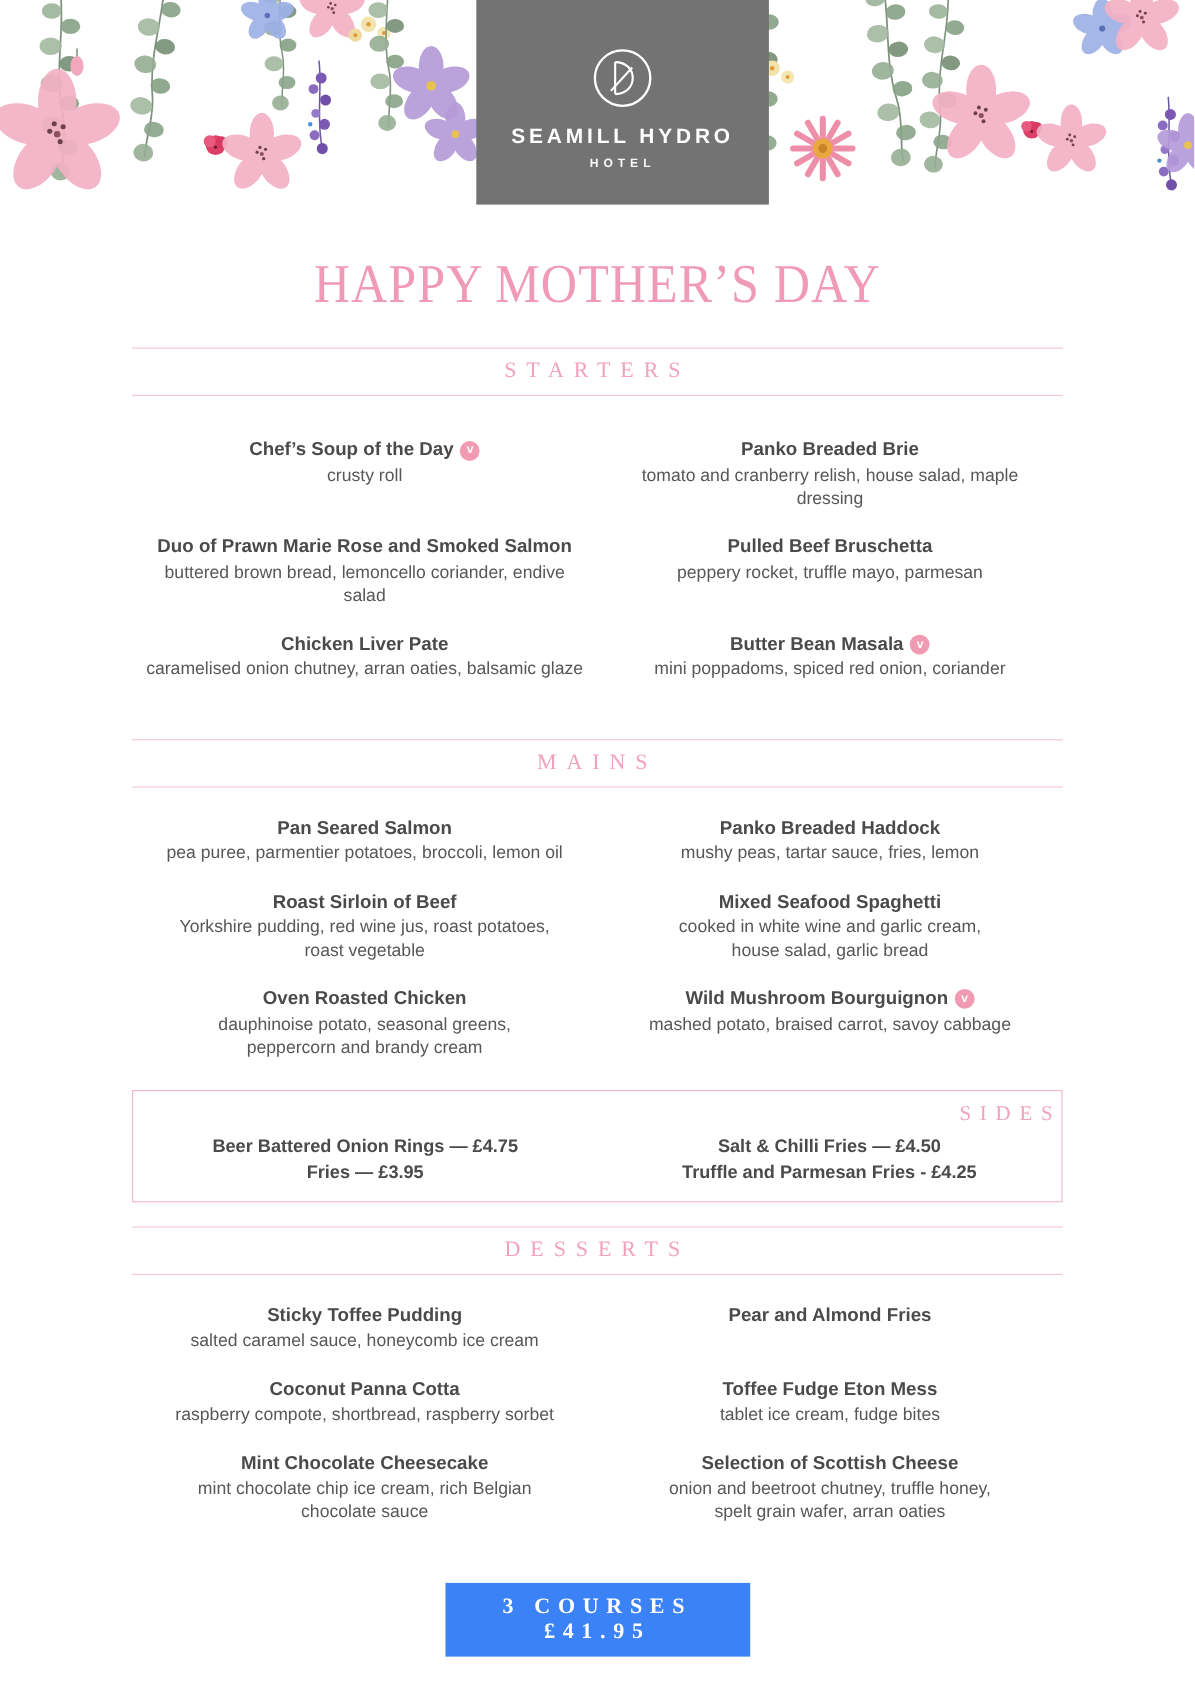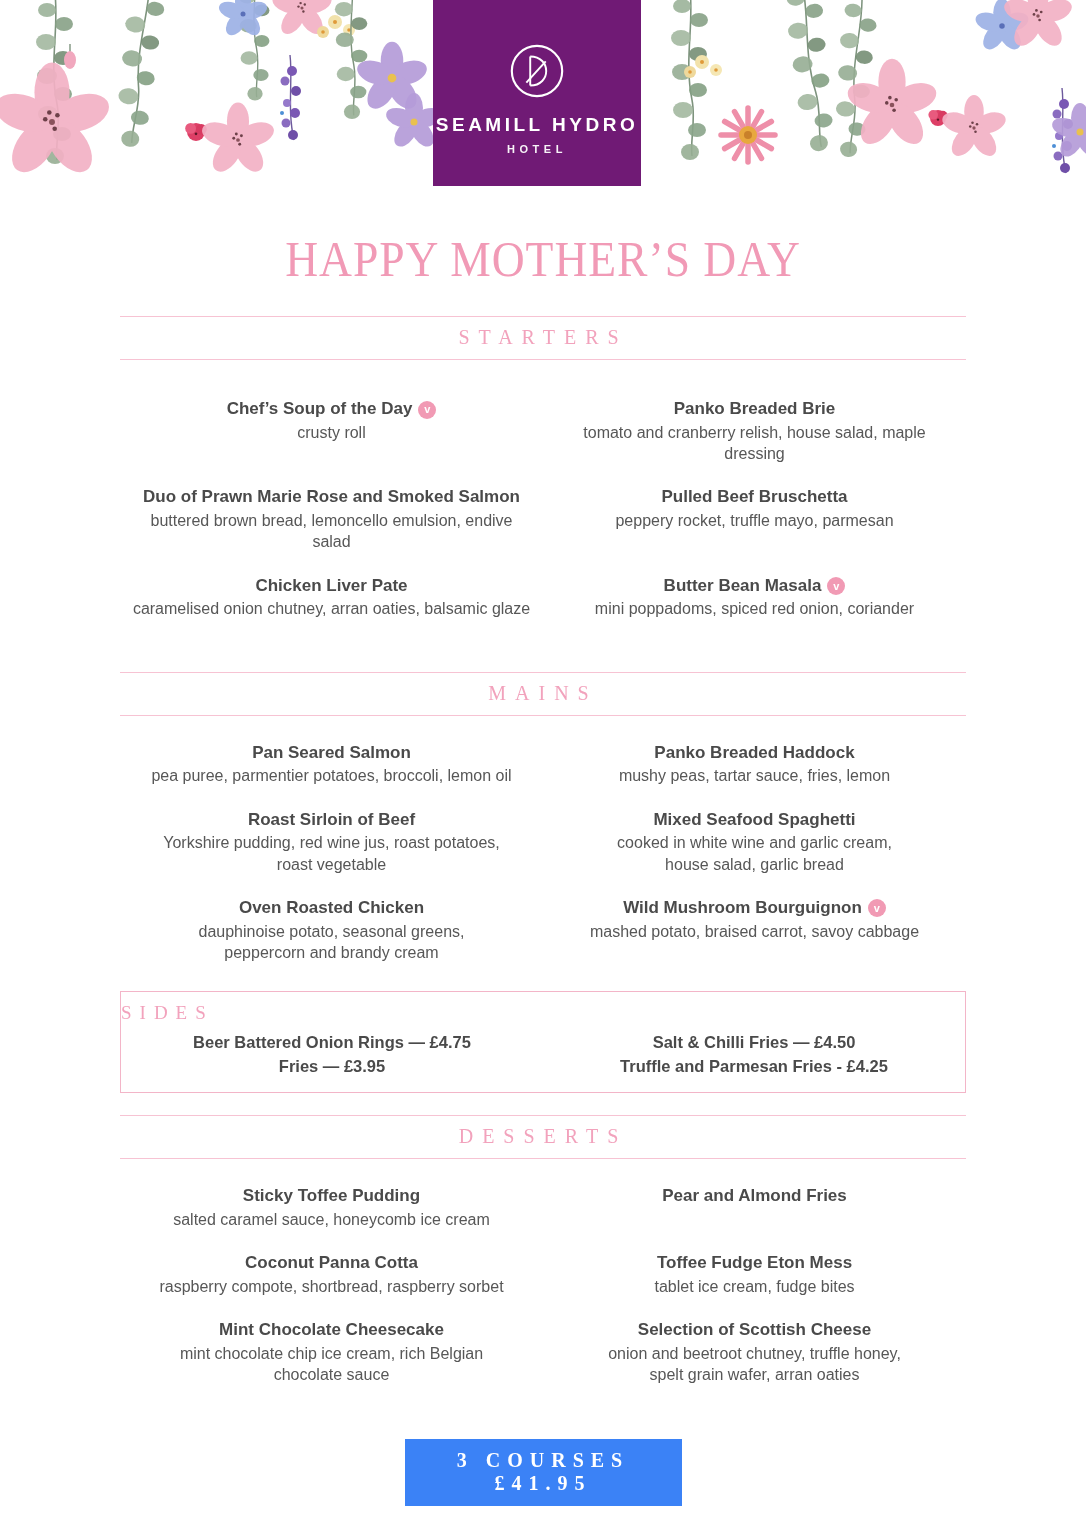--- a/index.html
+++ b/index.html
@@ -1,21 +1,21 @@
 <!DOCTYPE html>
 <html><head>
 <meta charset="utf-8">
 <style>
   html,body{margin:0;padding:0;background:#ffffff;}
   .page{position:relative;width:1086px;height:1536px;background:#fff;overflow:hidden;
         font-family:"Liberation Sans",sans-serif;color:#4a4a4a;}
   
   .decor{position:relative;height:212px;}
   .decor > svg{position:absolute;top:0;left:0;}
-  .logo-box{position:absolute;top:0;left:433px;width:208px;height:186px;background:#701a75;
+  .logo-box{position:absolute;top:0;left:433px;width:266px;height:186px;background:#737373;
             display:flex;flex-direction:column;align-items:center;box-sizing:border-box;padding-top:40px;}
   .brand-name{color:#fff;font-weight:bold;letter-spacing:3.5px;font-size:19px;margin-top:12px;white-space:nowrap;}
   .brand-sub{color:#fff;font-weight:bold;letter-spacing:4.5px;font-size:11px;margin-top:7px;opacity:.95;}
   
   .title{font-family:"Liberation Serif",serif;font-weight:400;color:#f19ab6;text-align:center;
          font-size:47px;letter-spacing:1px;margin:20px 0 0;transform:scale(.97,1.06);}
   
   .content{width:846px;margin:0 auto;}
   .rule{height:1px;background:#f7c3d3;}
   .section-head{margin-top:30px;}
@@ -25,21 +25,21 @@
   .rows.first{margin-top:38px;}
   .row{display:flex;}
   .cell{width:50%;text-align:center;padding:0 12px;box-sizing:border-box;margin-bottom:22px;}
   .item-title{font-weight:bold;color:#4a4a4a;font-size:17px;line-height:1.28;}
   .item-desc{color:#575757;font-size:16px;line-height:1.33;white-space:pre-line;margin-top:2px;}
   .vbadge,.vebadge{display:inline-flex;align-items:center;justify-content:center;
           width:18px;height:18px;border-radius:50%;background:#f19ab4;color:#fff;
           font-size:11px;font-weight:bold;line-height:1;margin-left:6px;vertical-align:middle;}
   
   .sides-box{border:1px solid #f3b5c8;margin-top:6px;padding:10px 0 13px;}
-  .sides-title{font-family:"Liberation Serif",serif;color:#f2a2bc;text-align:left;
+  .sides-title{font-family:"Liberation Serif",serif;color:#f2a2bc;text-align:right;
                letter-spacing:8px;font-size:19px;margin-bottom:7px;}
   .sides-cols{display:flex;}
   .sides-col{width:50%;text-align:center;font-weight:bold;color:#4a4a4a;font-size:16.5px;line-height:1.45;}
   .desserts-head{margin-top:22px;}
   
   .price-banner{width:277px;margin:32px auto 0;background:#3b82f6;color:#fff;text-align:center;
                 font-family:"Liberation Serif",serif;font-size:20px;font-weight:bold;
                 letter-spacing:7px;padding:10px 0 11px;}
   .allergy{color:#ee8aa5;font-family:"Liberation Serif",serif;text-align:center;
            font-size:15.5px;margin-top:28px;letter-spacing:.3px;}
@@ -204,21 +204,21 @@
           <div class="item-desc">crusty roll</div>
         </div>
         <div class="cell">
           <div class="item-title">Panko Breaded Brie</div>
           <div class="item-desc">tomato and cranberry relish, house salad, maple dressing</div>
         </div>
       </div>
       <div class="row">
         <div class="cell">
           <div class="item-title">Duo of Prawn Marie Rose and Smoked Salmon</div>
-          <div class="item-desc">buttered brown bread, lemoncello emulsion, endive salad</div>
+          <div class="item-desc">buttered brown bread, lemoncello coriander, endive salad</div>
         </div>
         <div class="cell">
           <div class="item-title">Pulled Beef Bruschetta</div>
           <div class="item-desc">peppery rocket, truffle mayo, parmesan</div>
         </div>
       </div>
       <div class="row">
         <div class="cell">
           <div class="item-title">Chicken Liver Pate</div>
           <div class="item-desc">caramelised onion chutney, arran oaties, balsamic glaze</div>

